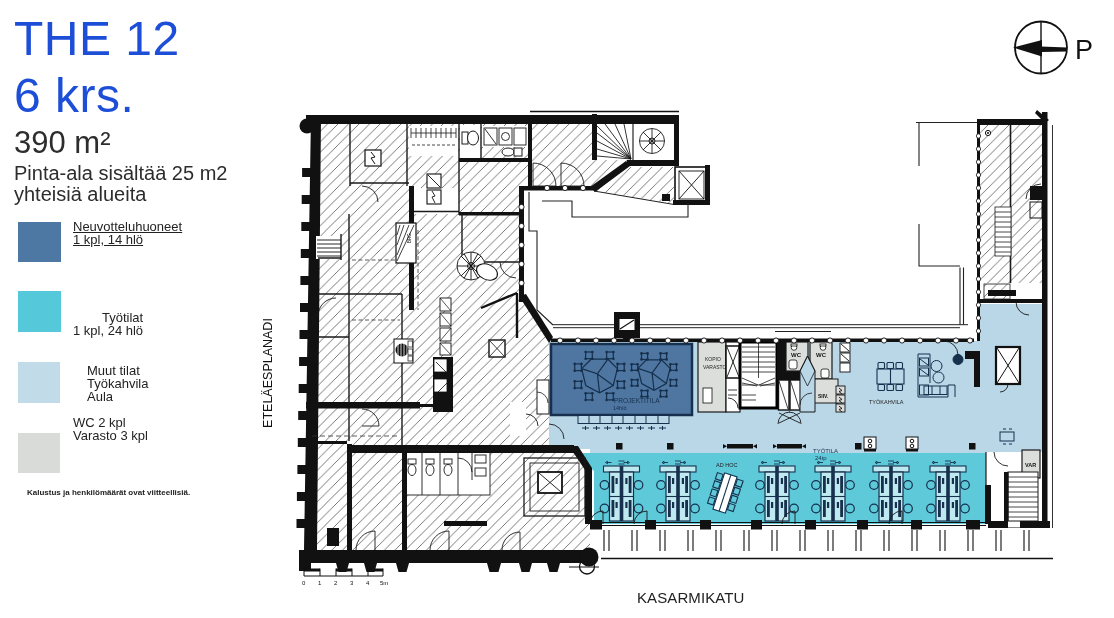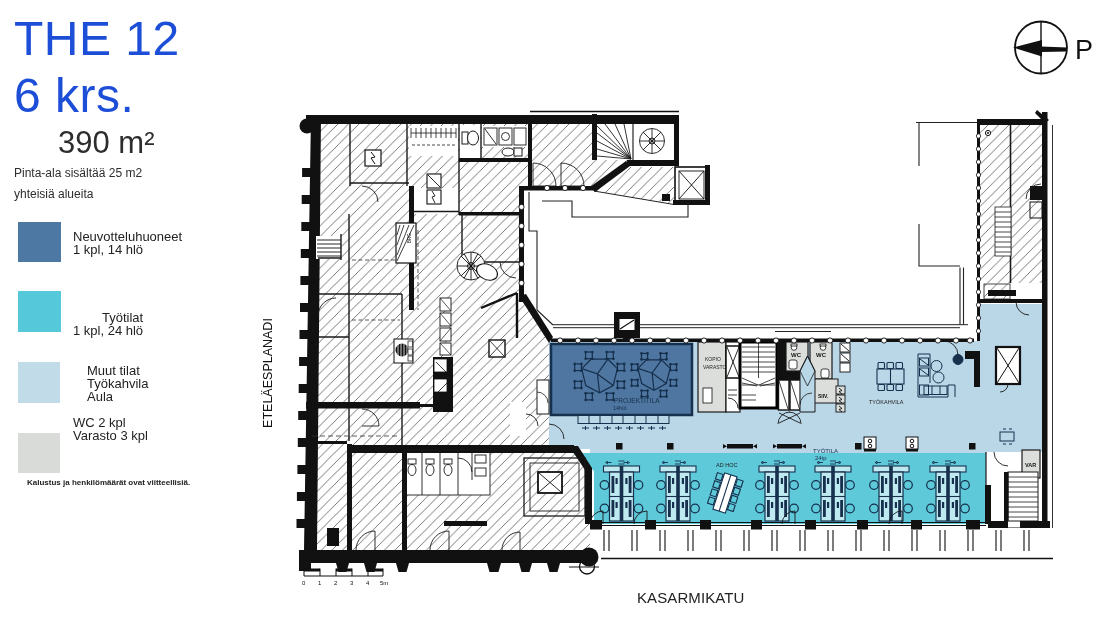--- a/index.html
+++ b/index.html
@@ -1,36 +1,36 @@
 <!DOCTYPE html>
 <html><head>
 <meta charset="utf-8">
 <style>
   html,body{margin:0;padding:0;background:#fff;}
   body{width:1114px;height:618px;position:relative;font-family:"Liberation Sans",sans-serif;overflow:hidden;}
   .abs{position:absolute;}
   #title{left:14px;top:10px;font-size:48px;color:#1d4ed8;line-height:57px;letter-spacing:0.5px;}
-  #area{left:14px;top:125px;font-size:31px;color:#2d2d2d;margin-left:44px;}
-  #sub{left:14px;top:163px;font-size:12px;color:#2d2d2d;line-height:21px;}
+  #area{left:14px;top:125px;font-size:31px;color:#2d2d2d;}
+  #sub{left:14px;top:163px;font-size:20px;color:#2d2d2d;line-height:21px;}
   .leg{left:73px;font-size:13px;color:#222;line-height:13px;}
-  #foot{left:8px;top:478px;font-size:8px;font-weight:bold;color:#222;padding-left:19px;}
+  #foot{left:8px;top:488px;font-size:8px;font-weight:bold;color:#222;padding-left:19px;}
   #esp{left:190px;top:366px;width:155px;text-align:center;font-size:12.5px;color:#111;letter-spacing:0px;transform:rotate(-90deg);}
   #kas{left:637px;top:589px;font-size:15px;color:#222;letter-spacing:0.1px;}
 </style>
 </head>
 <body>
 
 <div class="abs" id="title">THE 12<br>6 krs.</div>
 
 <div class="abs" id="area">390 m²</div>
 
 <div class="abs" id="sub">Pinta-ala sisältää 25 m2<br>yhteisiä alueita</div>
 
 <div class="abs" style="left:18px;top:222px;width:43px;height:40px;background:#4d78a3;"></div>
-<div class="abs leg" style="top:230px;">Neuvotteluhuoneet<br>1 kpl, 14 hlö</div>
+<div class="abs leg" style="top:220px;text-decoration:underline;">Neuvotteluhuoneet<br>1 kpl, 14 hlö</div>
 
 <div class="abs" style="left:18px;top:291px;width:43px;height:41px;background:#55c8da;"></div>
 <div class="abs leg" style="top:311px;text-align:right;">Työtilat<br>1 kpl, 24 hlö</div>
 
 <div class="abs" style="left:18px;top:362px;width:42px;height:41px;background:#c2dbe9;"></div>
 <div class="abs leg" style="top:364px;margin-left:14px;">Muut tilat<br>Työkahvila<br>Aula</div>
 
 <div class="abs" style="left:18px;top:433px;width:42px;height:40px;background:#d8dbd8;"></div>
 <div class="abs leg" style="top:416px;">WC 2 kpl<br>Varasto 3 kpl</div>
 

